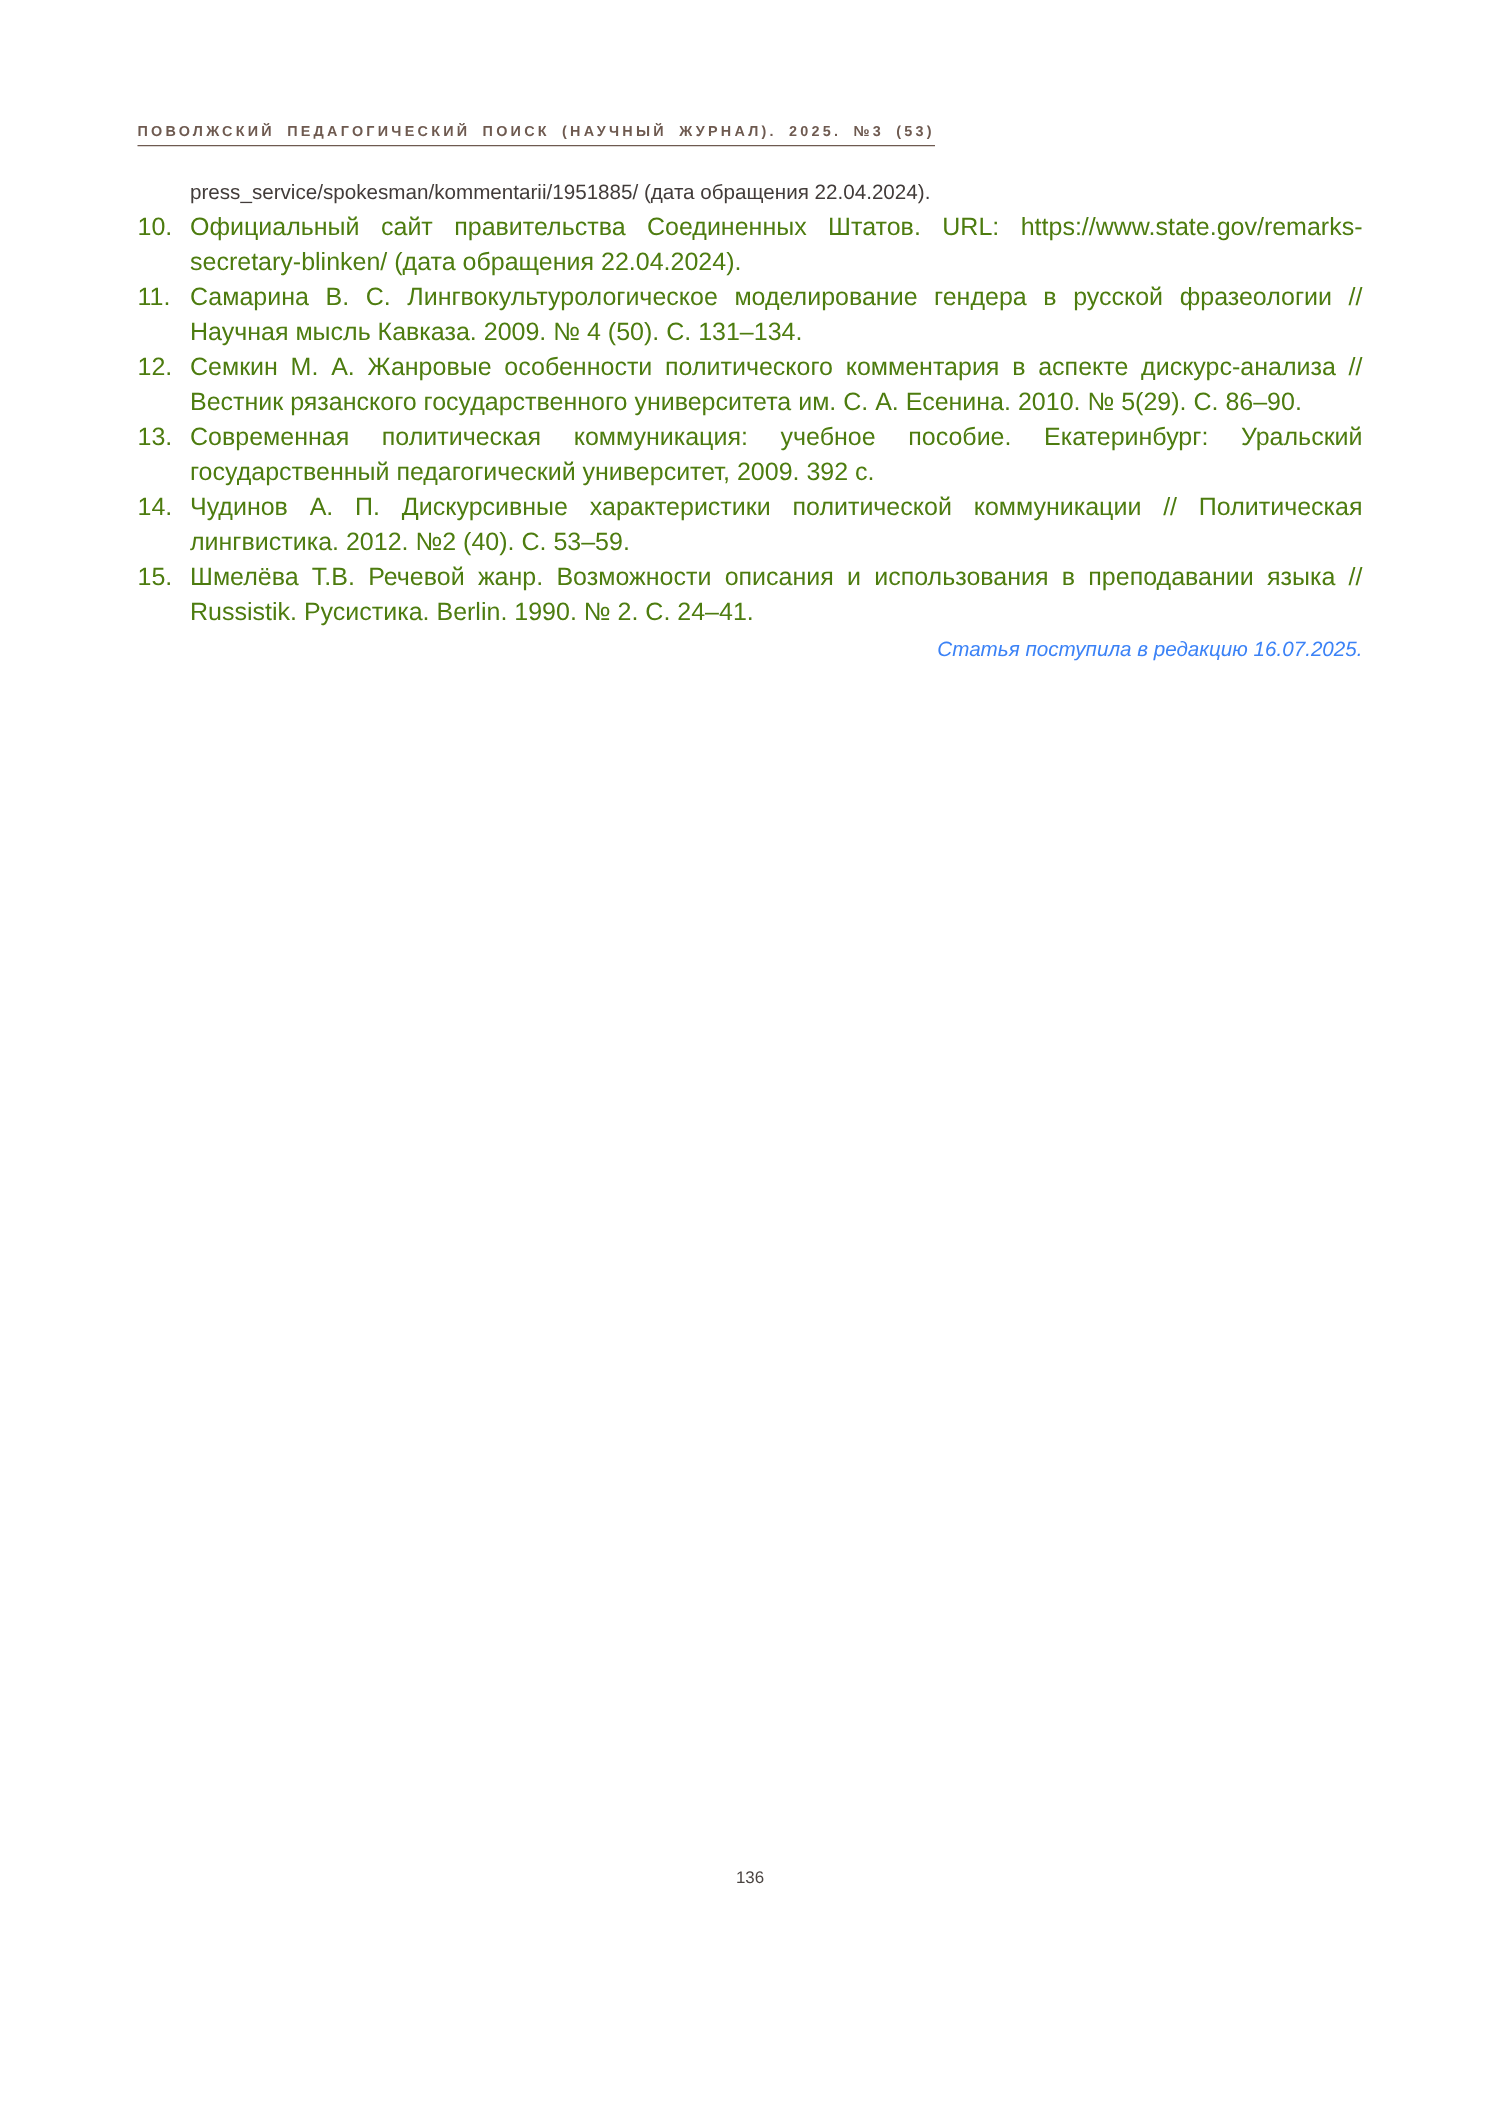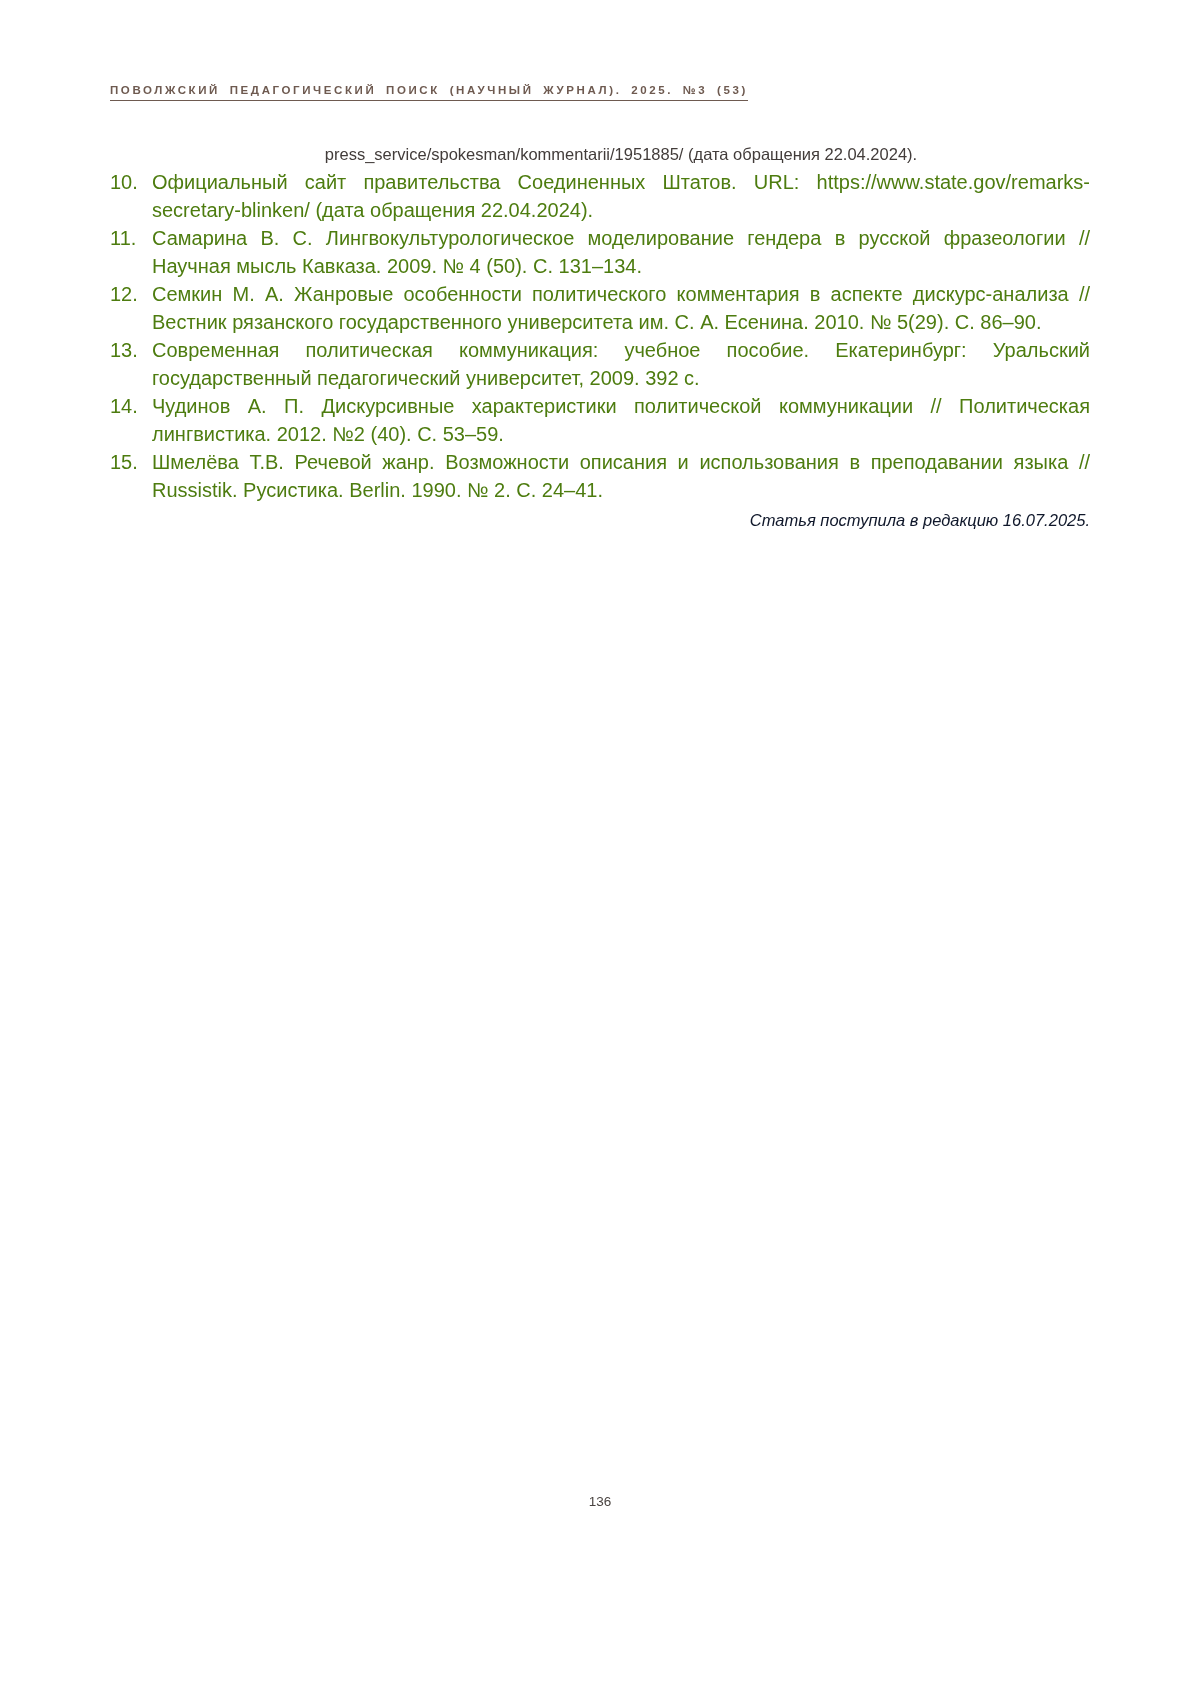--- a/index.html
+++ b/index.html
@@ -19,21 +19,21 @@
     position: absolute;
     top: 0;
     left: 0;
     width: 1200px;
     height: 1694px;
     background: #ffffff;
     overflow: hidden;
   }
   .running-head {
     position: absolute;
-    top: 80px;
+    top: 96px;
     left: 110px;
     right: 110px;
   }
   .running-head-text {
     display: inline-block;
     font-size: 11.5px;
     letter-spacing: 2.6px;
     word-spacing: 4px;
     font-weight: 600;
     color: #6e5a50;
@@ -43,21 +43,21 @@
   .content {
     position: absolute;
     top: 140px;
     left: 110px;
     width: 980px;
   }
   .continuation-line {
     margin-left: 42px;
     font-size: 16.5px;
     line-height: 28px;
-    text-align: center;
+    text-align: left;
     color: #423c3a;
   }
   .ref-item {
     position: relative;
     padding-left: 42px;
     font-size: 20px;
     line-height: 28px;
     color: #4d7c0f;
   }
   .ref-num {
@@ -71,21 +71,21 @@
     display: block;
     text-align: justify;
     text-justify: inter-word;
   }
   .closing-note {
     margin-top: 2px;
     font-size: 16.5px;
     line-height: 28px;
     font-style: italic;
     text-align: right;
-    color: #0f172a;
+    color: #3b82f6;
   }
   .page-number {
     position: absolute;
     top: 1494px;
     left: 0;
     width: 1200px;
     text-align: center;
     font-size: 13.5px;
     color: #4a4441;
   }

